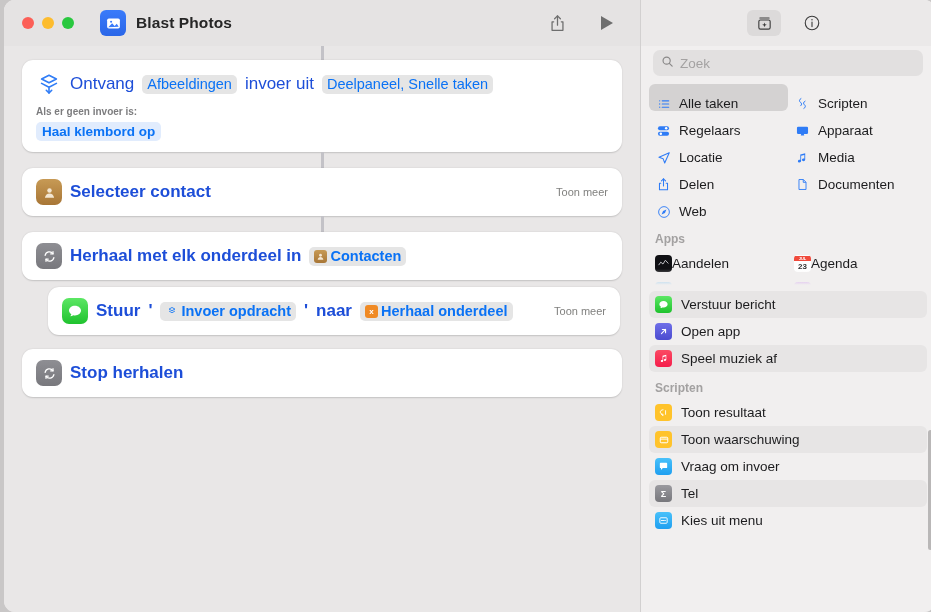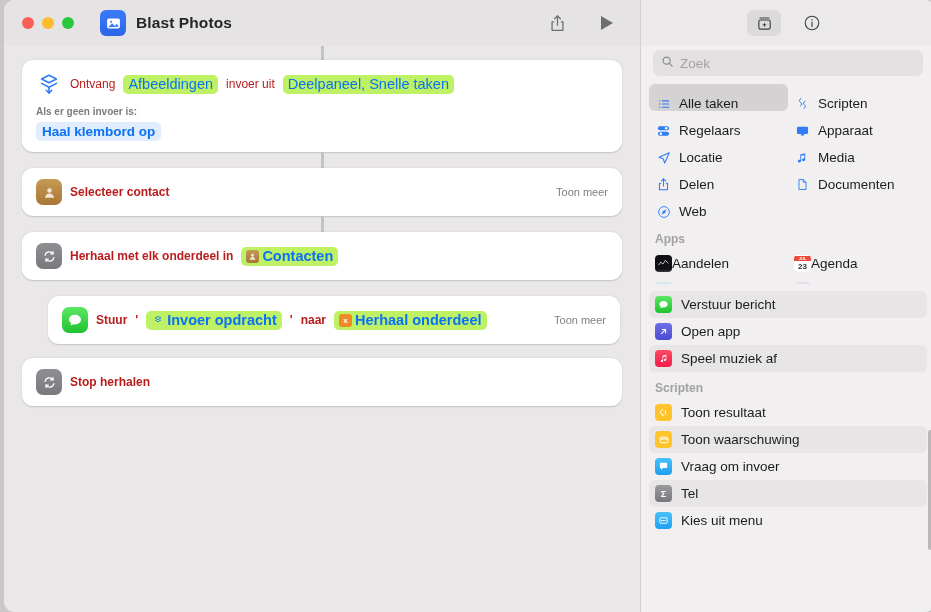--- a/index.html
+++ b/index.html
@@ -72,30 +72,30 @@
     background: #ffffff;
     border-radius: 11px;
     box-shadow: 0 0.5px 1.5px rgba(0,0,0,.16);
     padding: 11px 14px;
   }
   .card.indented { margin-left: 26px; margin-right: 2px; }
 
   .card-row { display: flex; align-items: center; gap: 8px; }
   .card-row .spacer { flex: 1 1 auto; }
   .card-text {
-    font-size: 12px; color: #b91c1c; font-weight: 400;
+    font-size: 17px; color: #1d4ed8; font-weight: 400;
     white-space: nowrap;
   }
   .card-text.bold { font-weight: 700; }
   .toon-meer {
     font-size: 11px; color: #81817f; white-space: nowrap;
   }
 
   .token {
-    background: #bef264;
+    background: #e5e5e5;
     color: #0a72f5;
     border-radius: 5px;
     padding: 1.5px 5px;
     font-size: 14.5px;
     font-weight: 400;
     white-space: nowrap;
     display: inline-flex; align-items: center; gap: 3px;
   }
   .token.bold { font-weight: 700; }
 
@@ -311,21 +311,21 @@
               <svg width="9" height="9" viewBox="0 0 24 24" fill="#f3e6d2">
                 <circle cx="12" cy="8.6" r="3.8"></circle>
                 <path d="M4.4 20.8 C5.2 16 8.3 13.5 12 13.5 C15.7 13.5 18.8 16 19.6 20.8 Z"></path>
               </svg>
             </span>
             <span>Contacten</span>
           </span>
         </div>
       </div>
 
-      <div class="card indented" style="margin-top:16px">
+      <div class="card indented" style="margin-top:7px">
         <div class="card-row">
           <div class="aicon messages">
             <svg width="16" height="16" viewBox="0 0 24 24" fill="#ffffff">
               <path d="M12 4.2 C6.9 4.2 3 7.4 3 11.3 C3 13.6 4.4 15.6 6.5 16.9 C6.3 18 5.6 19.1 4.9 19.8 C6.6 19.7 8.3 19.1 9.4 18.3 C10.2 18.5 11.1 18.6 12 18.6 C17.1 18.6 21 15.3 21 11.4 C21 7.5 17.1 4.2 12 4.2 Z"></path>
             </svg>
           </div>
           <span class="card-text bold">Stuur</span>
           <span class="card-text bold">'</span>
           <span class="token bold">
             <span class="tok-icon shortcut">

